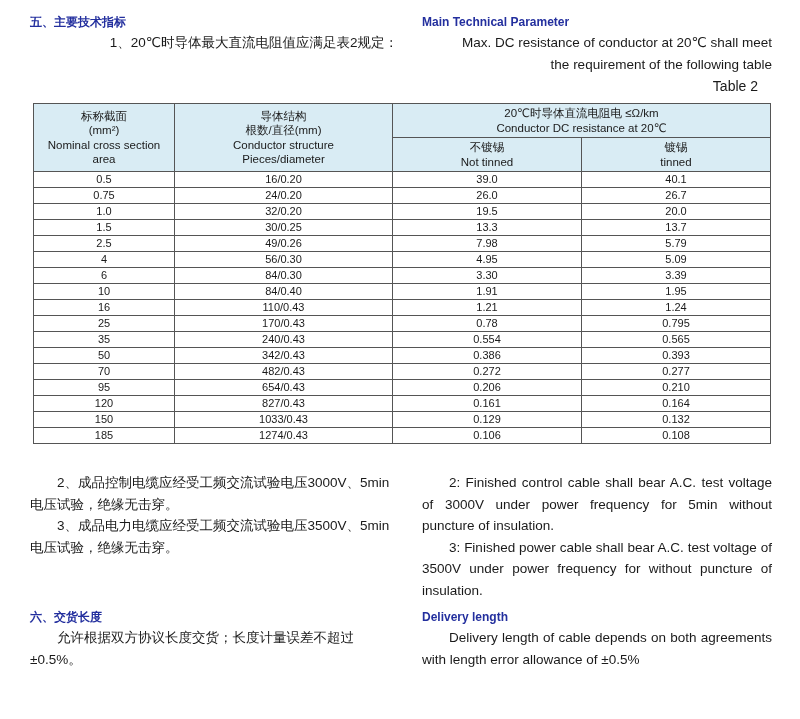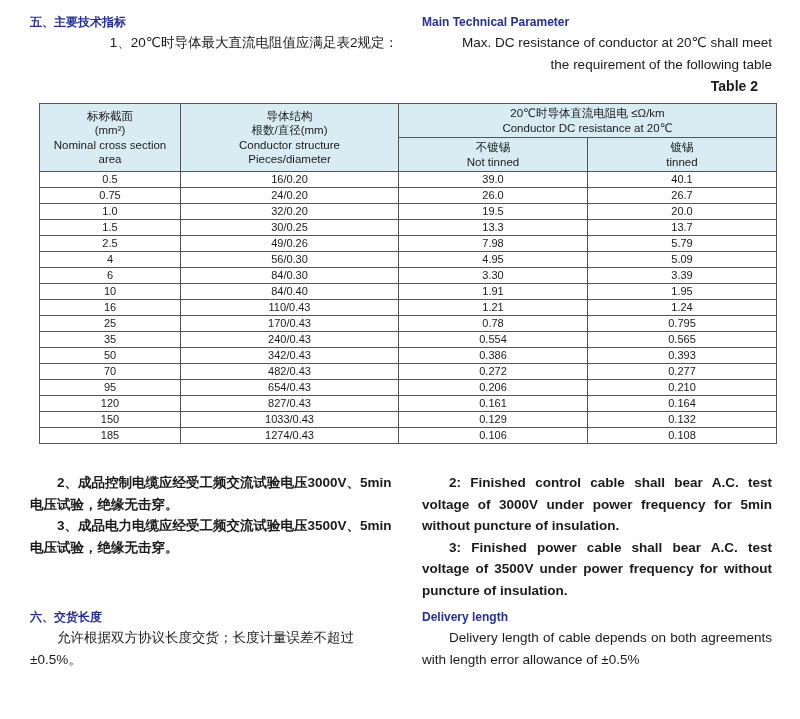--- a/index.html
+++ b/index.html
@@ -32,27 +32,27 @@
   }
   .indent { text-indent: 2em; }
   .justify { text-align: justify; }
   .intro-gap { margin-top: 18px; text-align: right; }
 
   .table2-label {
     margin-top: 2px;
     padding-right: 14px;
     text-align: right;
     font-size: 14px;
-    font-weight: bold;
+    font-weight: normal;
     line-height: 18px;
   }
 
   table.spec-table {
     margin-top: 8px;
-    margin-left: 9px;
+    margin-left: 3px;
     width: 737px;
     border-collapse: collapse;
     table-layout: fixed;
     padding-left: 31px;
   }
   table.spec-table col.c1 { width: 141px; }
   table.spec-table col.c2 { width: 218px; }
   table.spec-table col.c3 { width: 189px; }
   table.spec-table col.c4 { width: 189px; }
   table.spec-table th, table.spec-table td {
@@ -67,21 +67,21 @@
     padding: 2px 4px;
     white-space: pre-line;
   }
   table.spec-table tbody td {
     font-size: 11px;
     line-height: 15px;
     height: 15px;
     padding: 0 4px;
   }
 
-  .mid-row { margin-top: 28px; font-weight: bold; }
+  .mid-row { margin-top: 28px; }
   .bottom-row { margin-top: 6px; justify-content: space-between; }
   .bottom-para { margin-top: 22px; }
 </style>
 </head>
 <body>
 
 <div class="page">
 
   <div class="cols">
     <div class="col-left">

